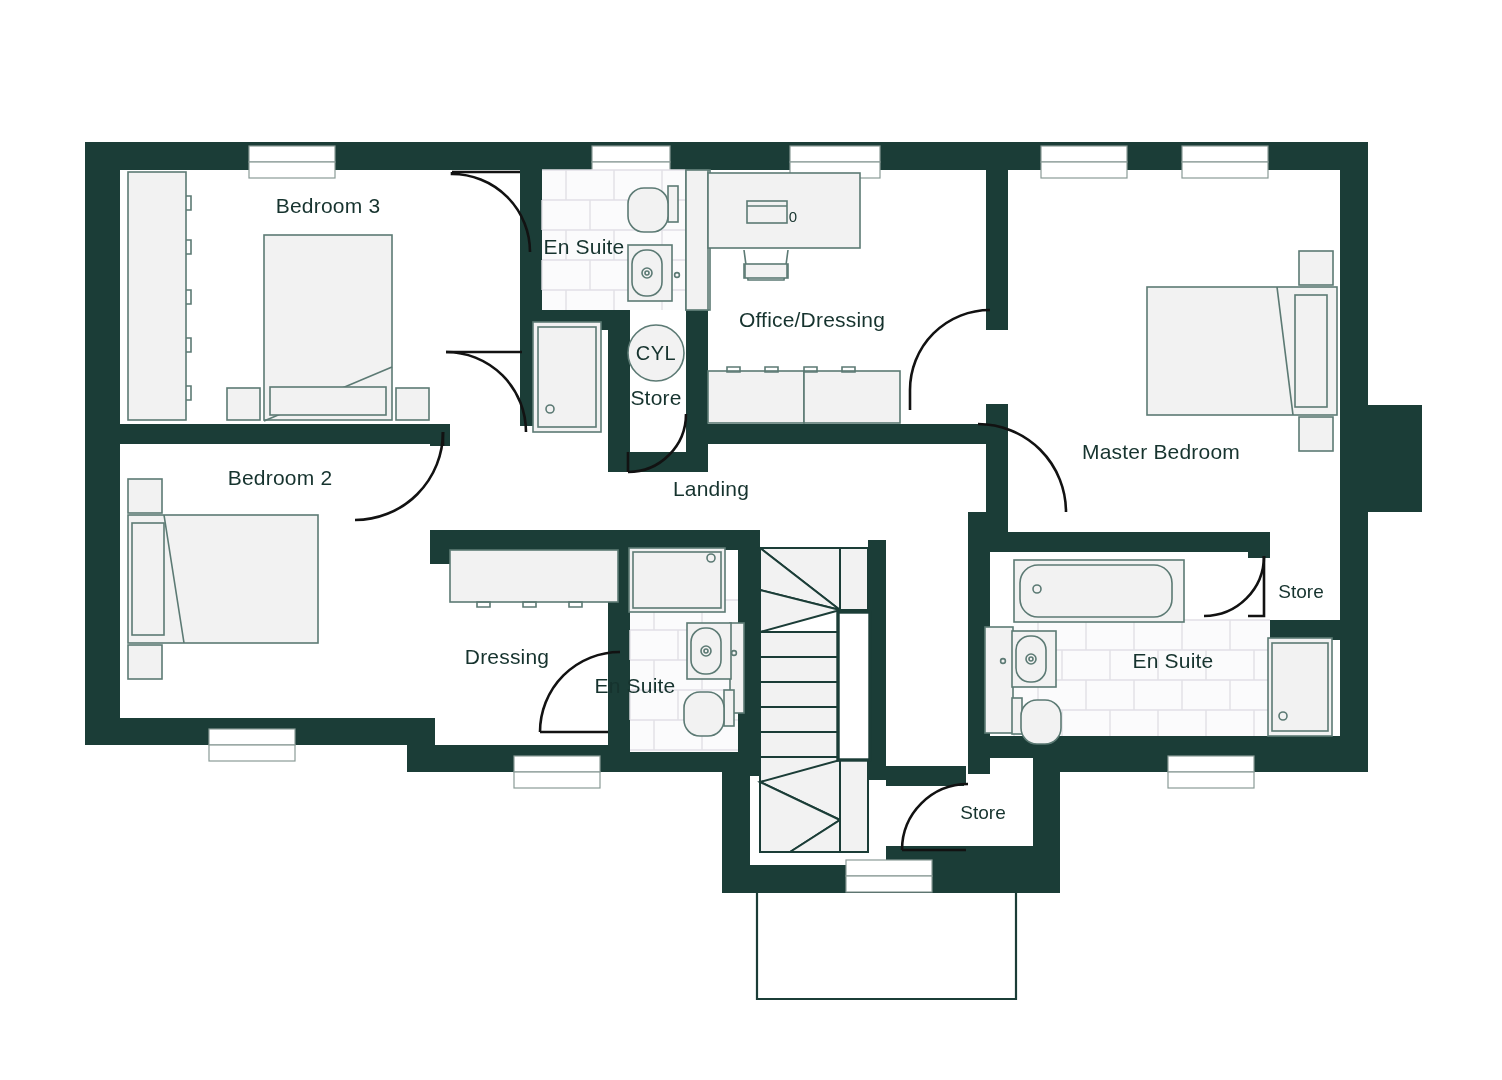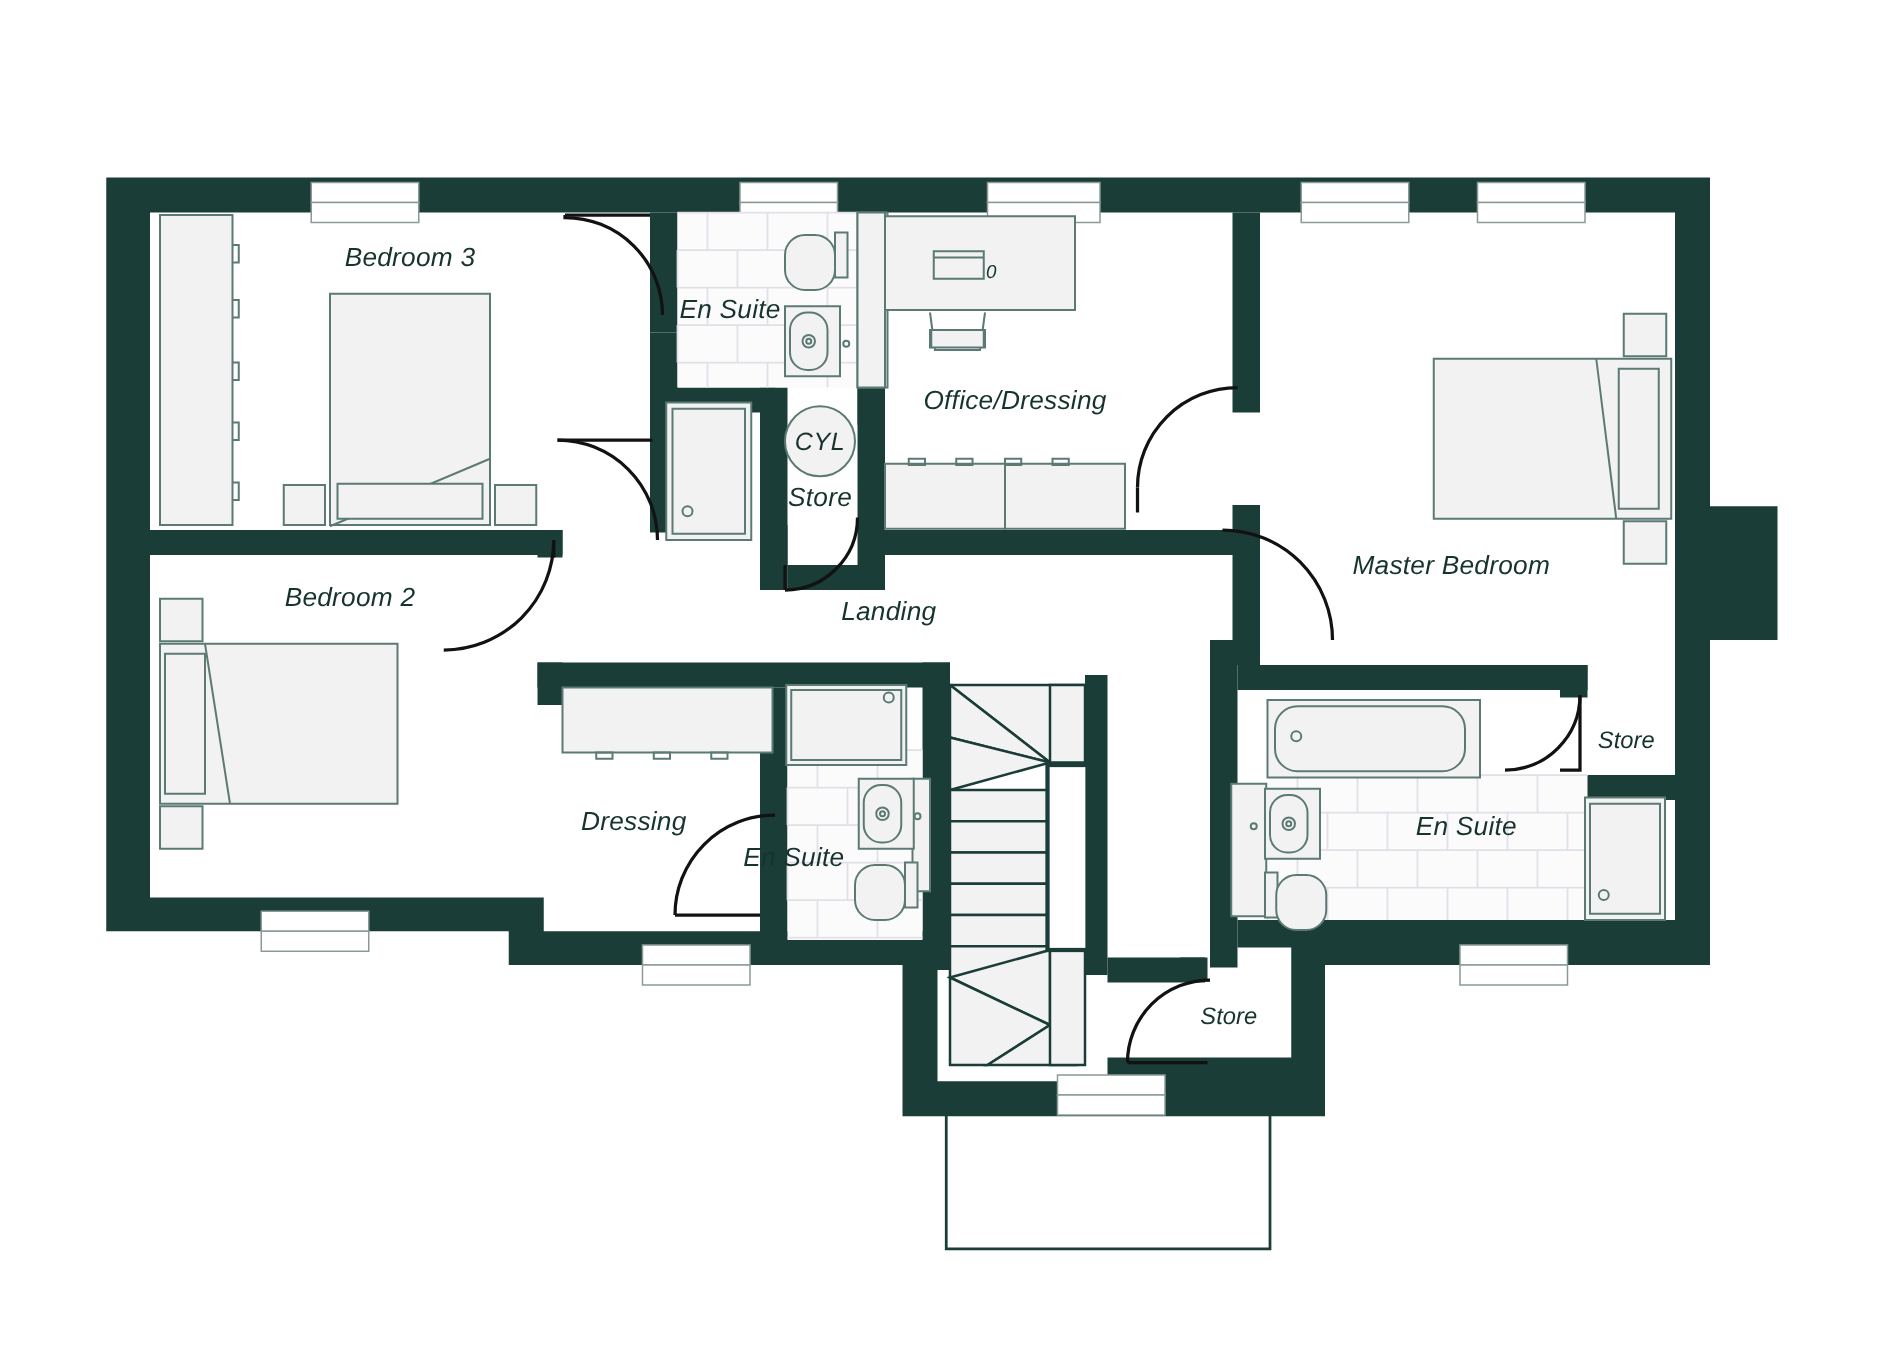--- a/index.html
+++ b/index.html
@@ -11,21 +11,20 @@
     width: 1502px;
     height: 1080px;
     overflow: hidden;
     font-family: "Liberation Sans", sans-serif;
   }
   #plan-root {
     position: relative;
     width: 1502px;
     height: 1080px;
     background: #ffffff;
-    font-style: italic;
   }
   svg#floorplan {
     display: block;
     width: 1502px;
     height: 1080px;
   }
   .wall        { fill: #1b3d37; stroke: none; }
   .furn        { fill: #f2f2f2; stroke: #5c7a74; stroke-width: 1.6; }
   .furn-line   { fill: none; stroke: #5c7a74; stroke-width: 1.6; }
   .tile        { fill: none; stroke: #e2e0e6; stroke-width: 1.4; }

